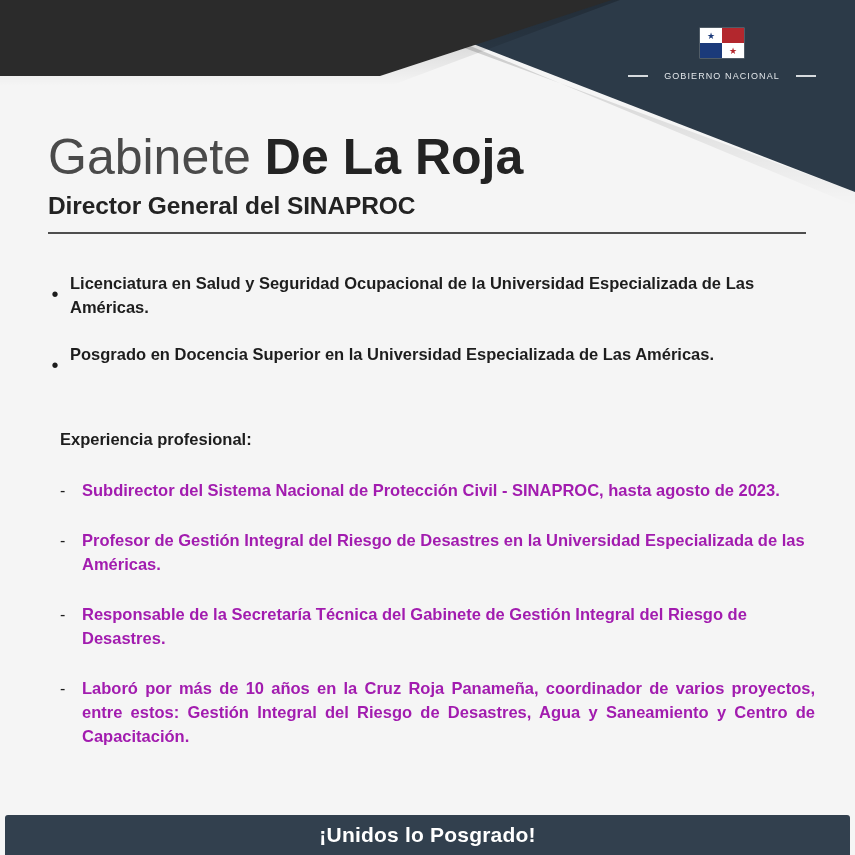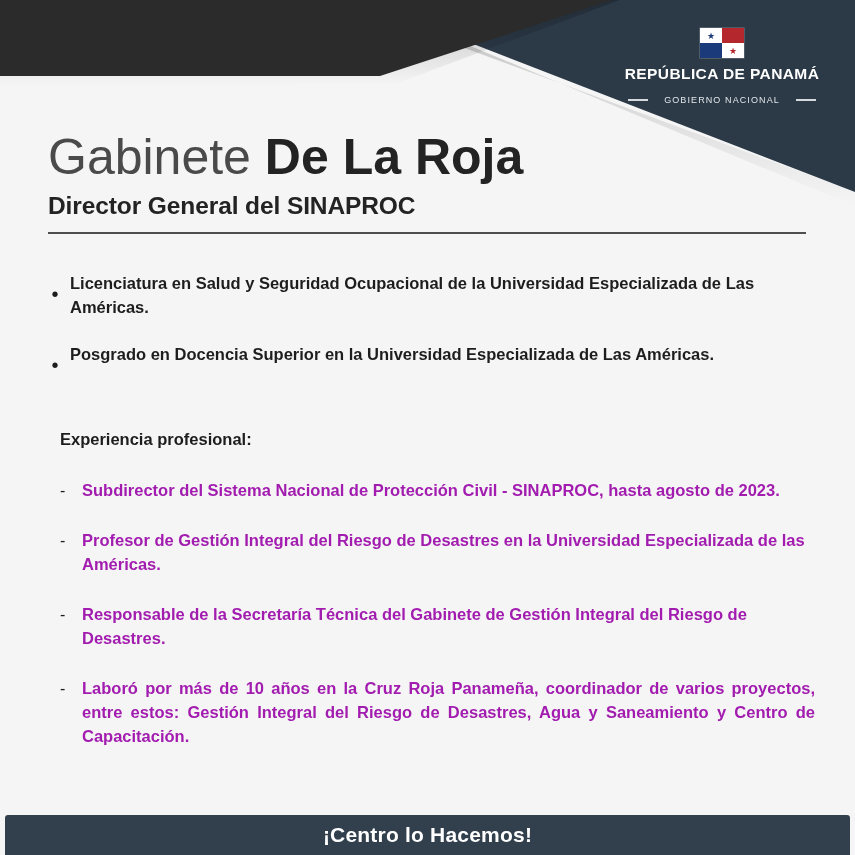--- a/index.html
+++ b/index.html
@@ -256,21 +256,20 @@
     <div class="flag">
       <div class="fq fq-tl">
         <span class="star star-blue">★</span>
       </div>
       <div class="fq fq-tr"></div>
       <div class="fq fq-bl"></div>
       <div class="fq fq-br">
         <span class="star star-red">★</span>
       </div>
     </div>
-    <div class="brand-title">REPÚBLICA DE PANAMÁ</div>
     <div class="brand-sub-wrap">
       <span class="brand-rule"></span>
       <span class="brand-sub">GOBIERNO NACIONAL</span>
       <span class="brand-rule"></span>
     </div>
   </div>
 
   <div class="name-block">
     <div class="name-line">
       <span class="name-first">Gabinete </span><span class="name-last">De La Roja</span>
@@ -305,16 +304,16 @@
       <span class="exp-dash">-</span>
       <span class="exp-text nojustify">Responsable de la Secretaría Técnica del Gabinete de Gestión Integral del Riesgo de Desastres.</span>
     </div>
     <div class="exp-item">
       <span class="exp-dash">-</span>
       <span class="exp-text">Laboró por más de 10 años en la Cruz Roja Panameña, coordinador de varios proyectos, entre estos: Gestión Integral del Riesgo de Desastres, Agua y Saneamiento y Centro de Capacitación.</span>
     </div>
   </div>
 
   <div class="footer">
-    <span class="footer-text">¡Centro lo Hacemos!</span>
+    <span class="footer-text">¡Unidos lo Posgrado!</span>
   </div>
 
 </div>
 
 </body></html>

